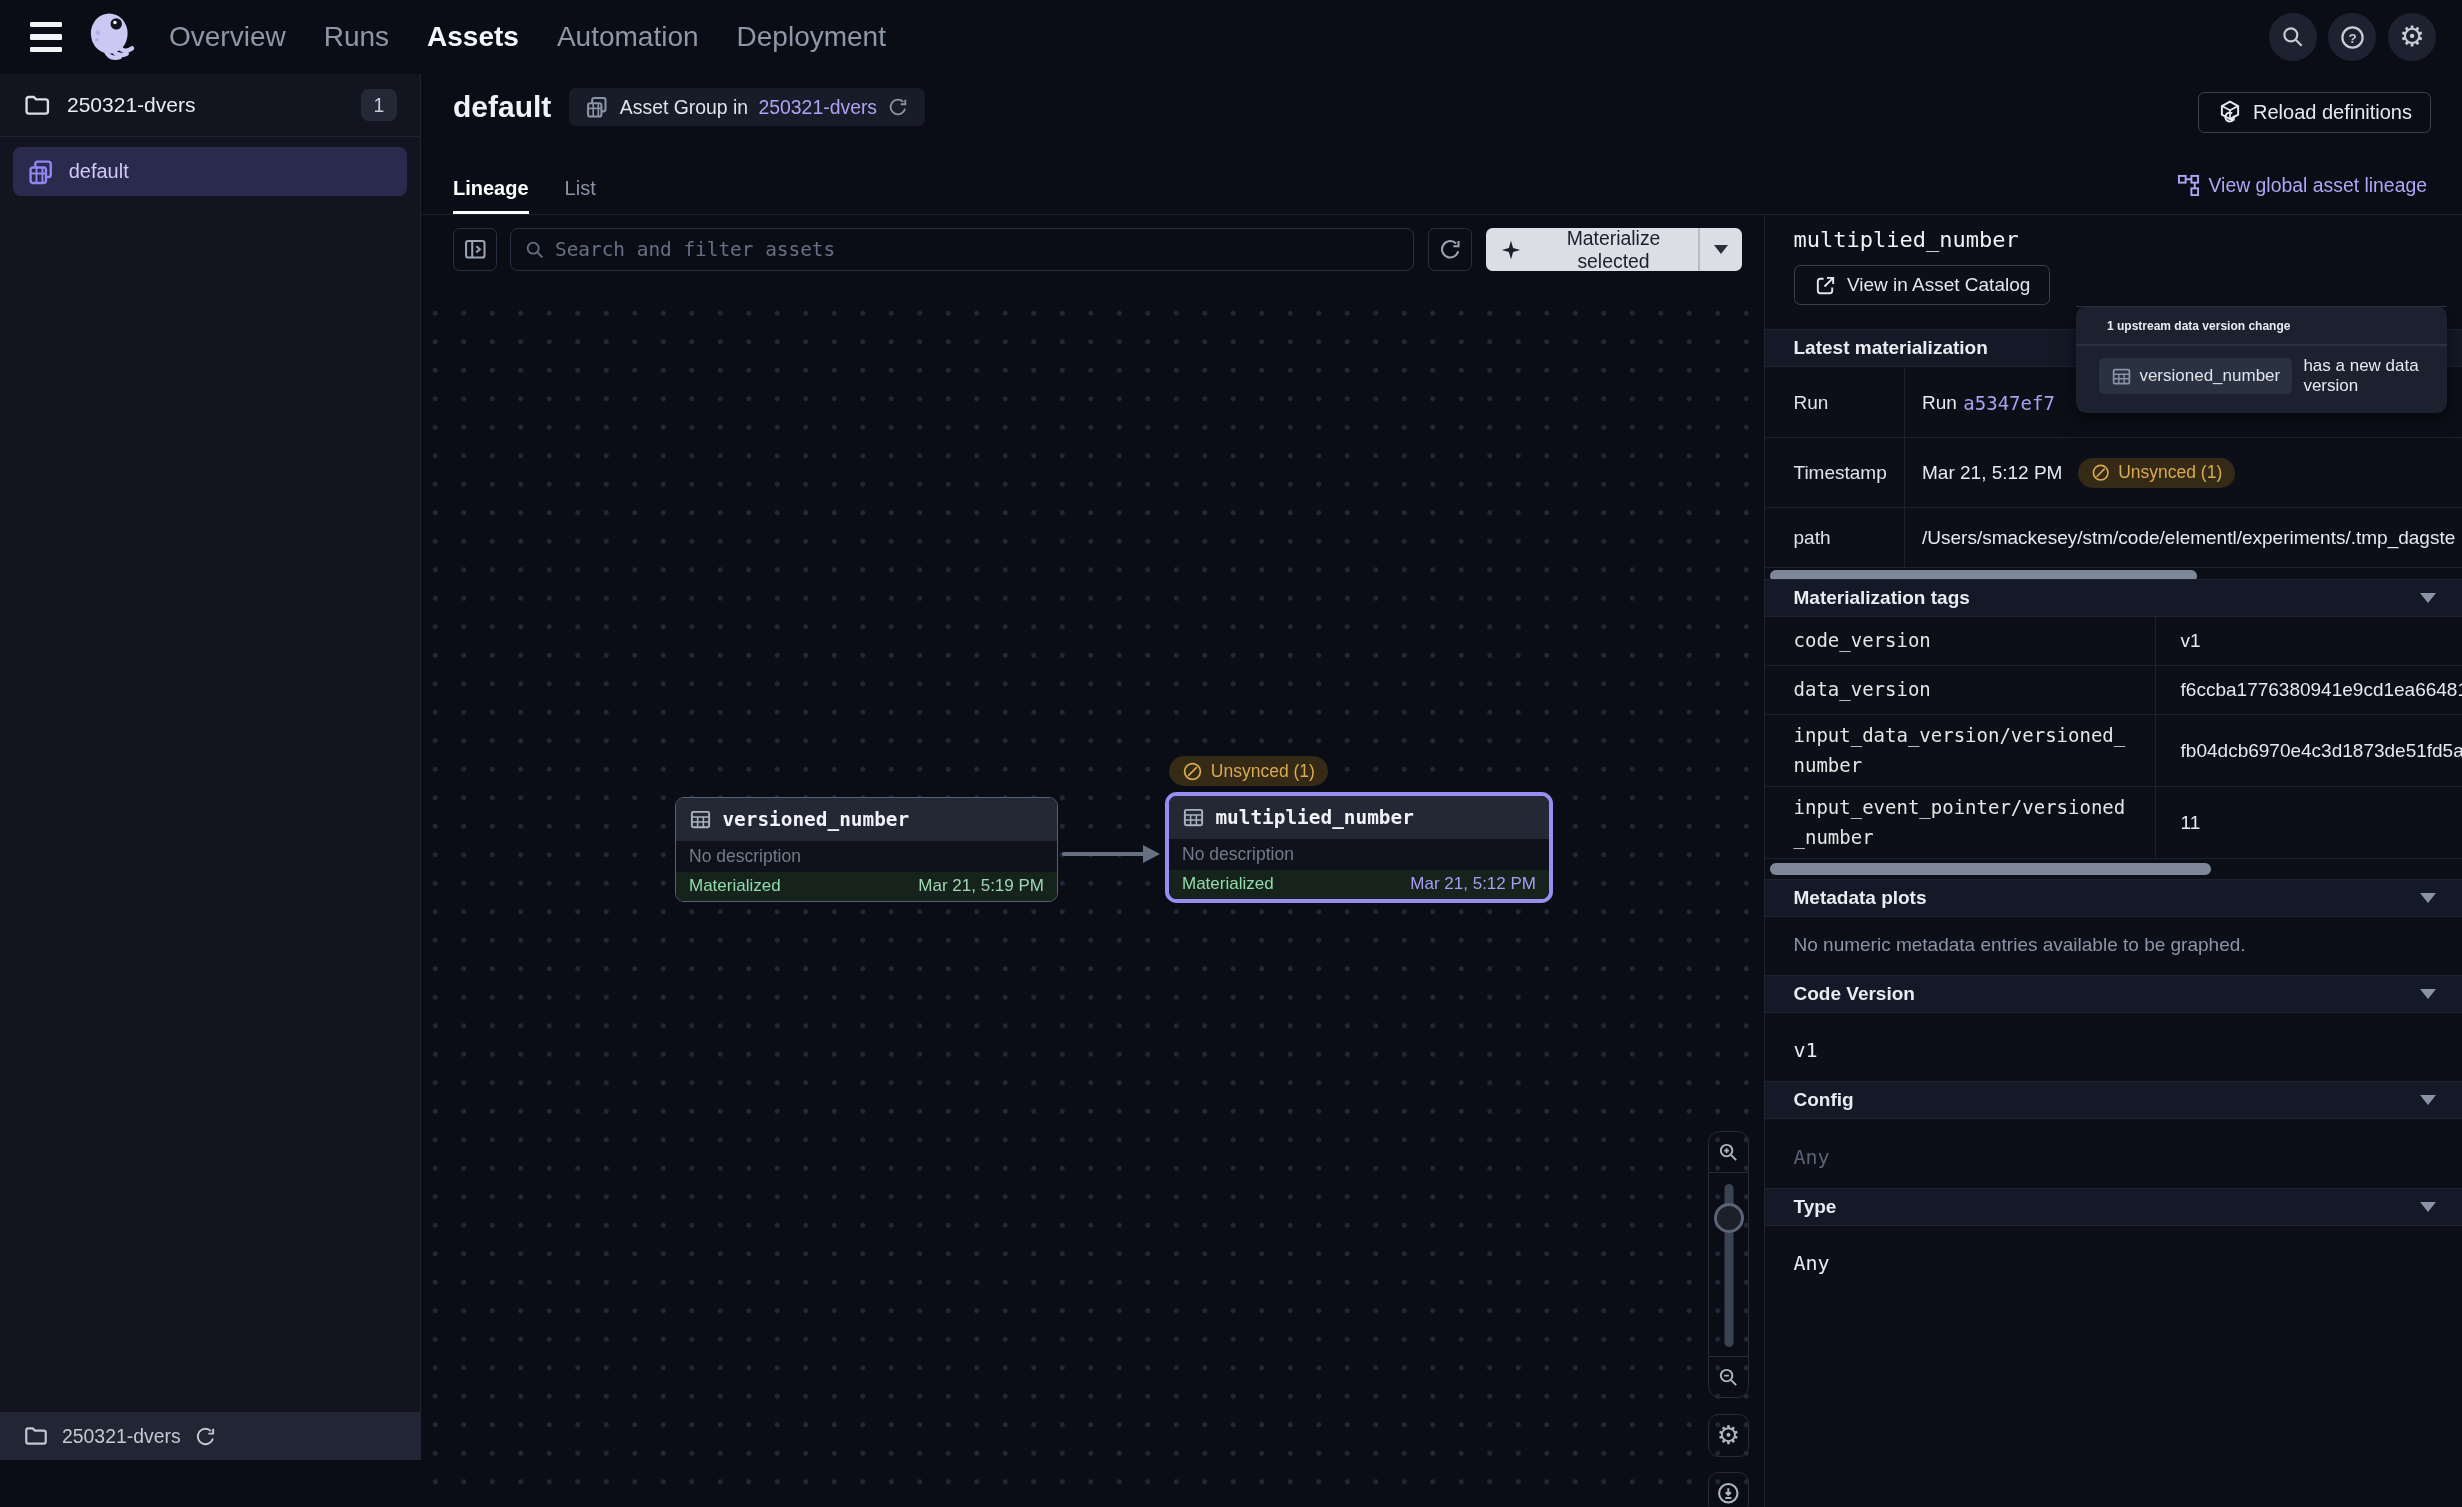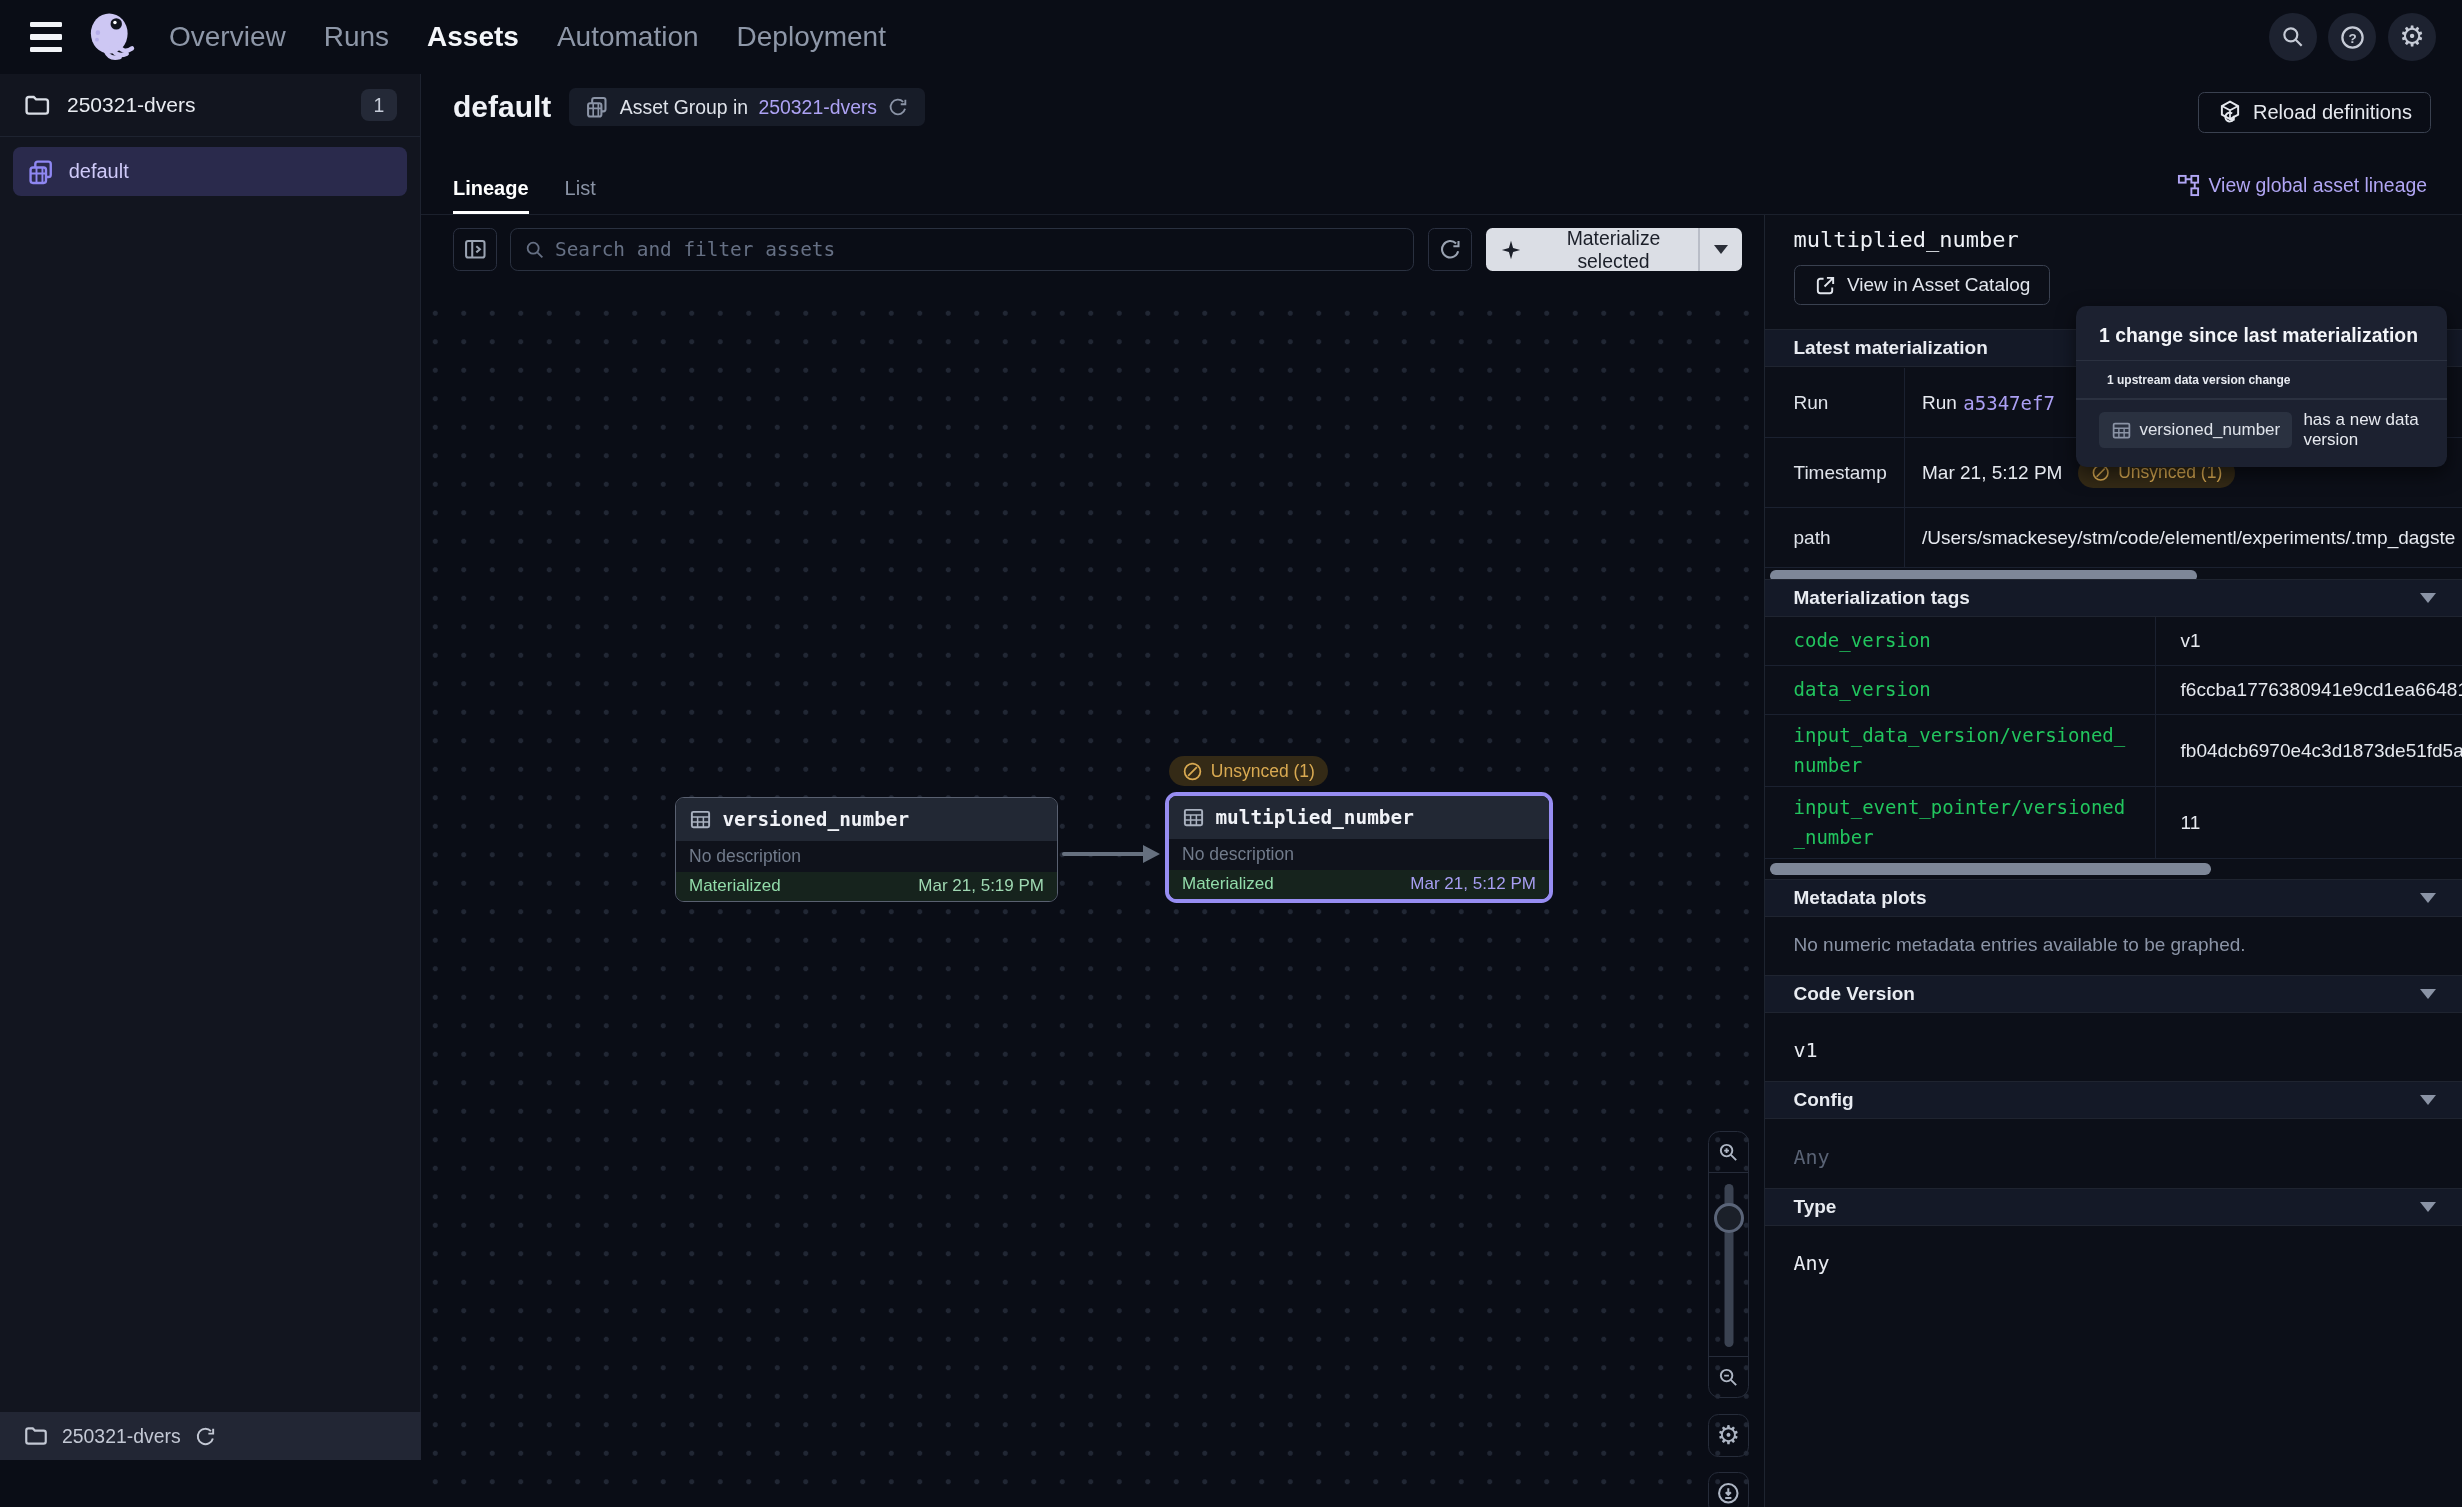--- a/index.html
+++ b/index.html
@@ -121,21 +121,21 @@
   .chev { margin-left:auto; width:0; height:0; border-left:8.4px solid transparent; border-right:8.4px solid transparent;
     border-top:10.4px solid #8a93a5; cursor:pointer; }
   .ptable { position:absolute; left:0; width:699px; }
   .prow { display:flex; border-bottom:1.3px solid #1b2130; }
   .prow .lab { flex:0 0 140px; border-right:1.3px solid #1b2130; display:flex; align-items:center;
     padding-left:28.5px; font-size:19px; color:#dfe3ea; }
   .prow .val { flex:1; display:flex; align-items:center; padding-left:17px; font-size:19px; color:#e6e9ef;
     overflow:hidden; white-space:nowrap; gap:6.5px; }
   .run-link { color:#ab9ff3; cursor:pointer; }
   .path-link { cursor:pointer; }
-  .ttable .lab { flex:0 0 391px; padding-right:19.4px; font-size:19px; color:#22c55e;
+  .ttable .lab { flex:0 0 391px; padding-right:19.4px; font-size:19px; color:#e5e5e5;
     white-space:normal; word-break:break-all; line-height:1.55; align-items:center; display:flex; }
   .ttable .val { padding-left:24.6px; }
   .hscroll { position:absolute; height:11.6px; border-radius:5.8px; background:#7e8798; cursor:pointer; }
   .sec-body-msg { position:absolute; left:28.5px; font-size:19px; color:#8b94a6; }
   .sec-body-val { position:absolute; left:28.5px; font-size:20px; color:#e8ebf1; }
   .sec-body-val.dim { color:#596274; }
 
   
   .tooltip { position:absolute; left:311px; top:91px; width:371px; background:#1c2130; border-radius:10.4px;
     box-shadow:0 6.5px 19.4px rgba(0,0,0,.55); z-index:5; }
@@ -499,21 +499,20 @@
   </div>
   <div class="sec-body-val mono dim" style="top:930px;">Any</div>
 
   <div class="sec-head" style="top:973px;">
     <span class="t">Type</span>
     <span class="chev"></span>
   </div>
   <div class="sec-body-val mono" style="top:1036px;">Any</div>
 
   <div class="tooltip">
-    <div class="tt-head">1 change since last materialization</div>
     <div class="tt-div"></div>
     <div class="tt-sub">1 upstream data version change</div>
     <div class="tt-div"></div>
     <div class="tt-row">
       <span class="tt-chip">
         <span>
           <svg width="21" height="21" viewBox="0 0 24 24">
               <rect x="3" y="4" width="18" height="16" rx="1.5" fill="none" stroke="#8b94a6" stroke-width="2"></rect>
               <path d="M3 9.5h18M9 9.5V20M15 9.5V20M3 14.5h18" stroke="#8b94a6" stroke-width="1.6"></path>
             </svg>

